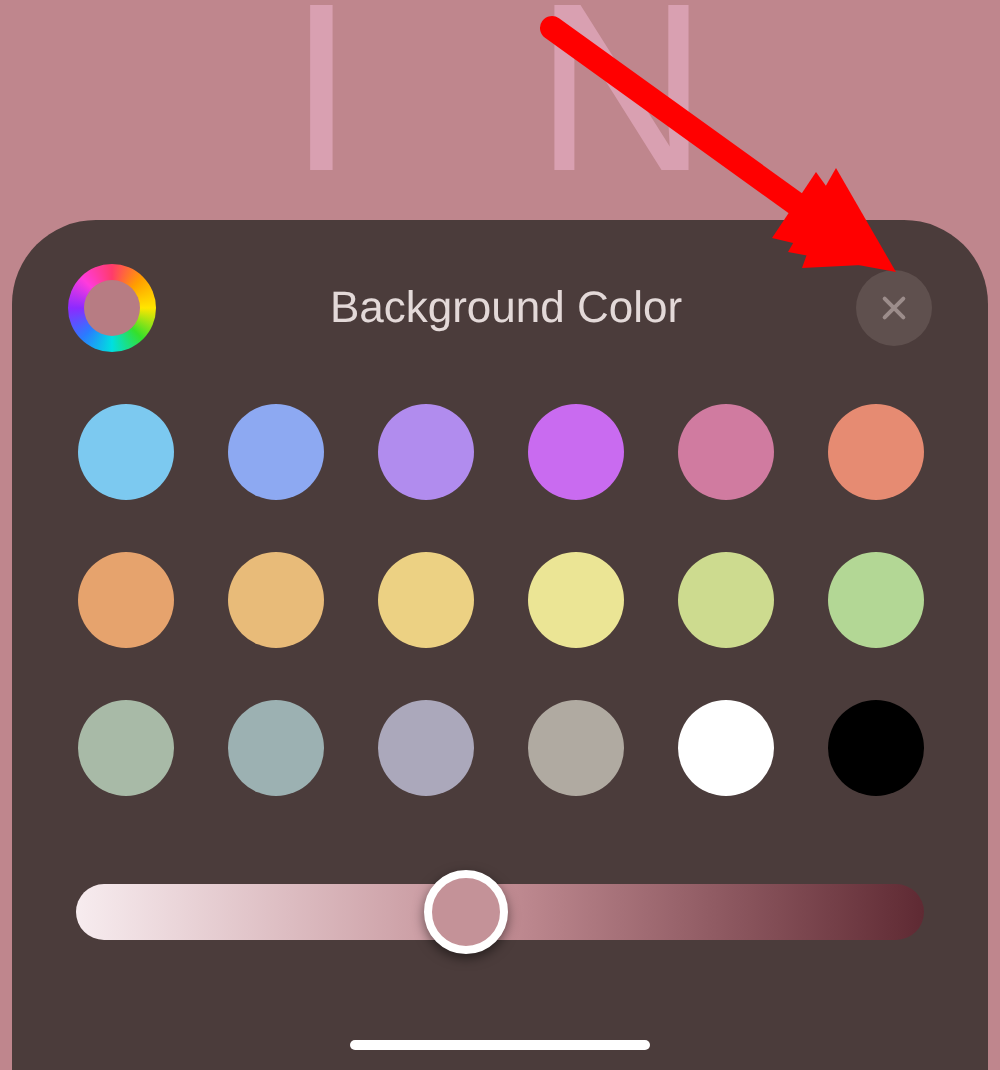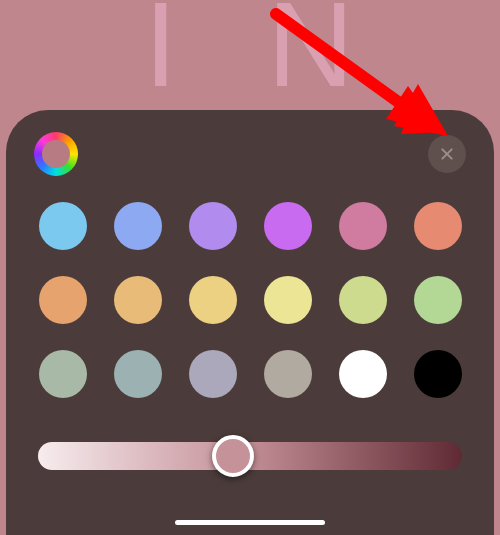--- a/index.html
+++ b/index.html
@@ -36,20 +36,21 @@
 <div class="bg-letters">
   <div>I</div>
   <div>N</div>
 </div>
 
 <div class="panel">
   <div class="header">
     <div class="spectrum-btn">
       <div class="spectrum-inner" style="background: rgb(183, 124, 131);"></div>
     </div>
+    <div class="title">Background Color</div>
     <div class="close-btn">
       <svg viewBox="0 0 24 24">
           <path d="M5 5 L19 19 M19 5 L5 19" stroke="#9c8d8b" stroke-width="3" stroke-linecap="round" fill="none"></path>
         </svg>
     </div>
   </div>
 
   <div class="grid" id="grid">
       <div class="swatch" style="background: rgb(124, 201, 240);"></div>
       <div class="swatch" style="background: rgb(141, 169, 242);"></div>

